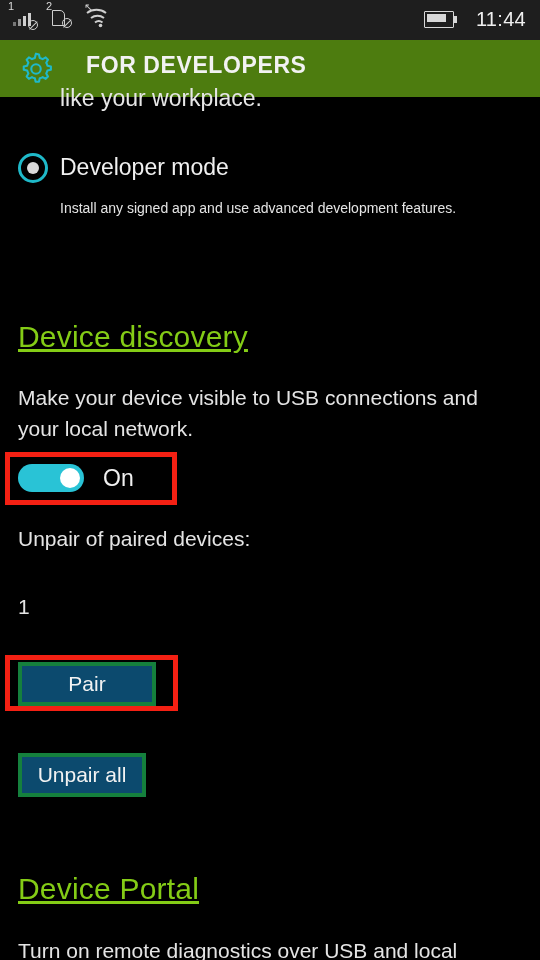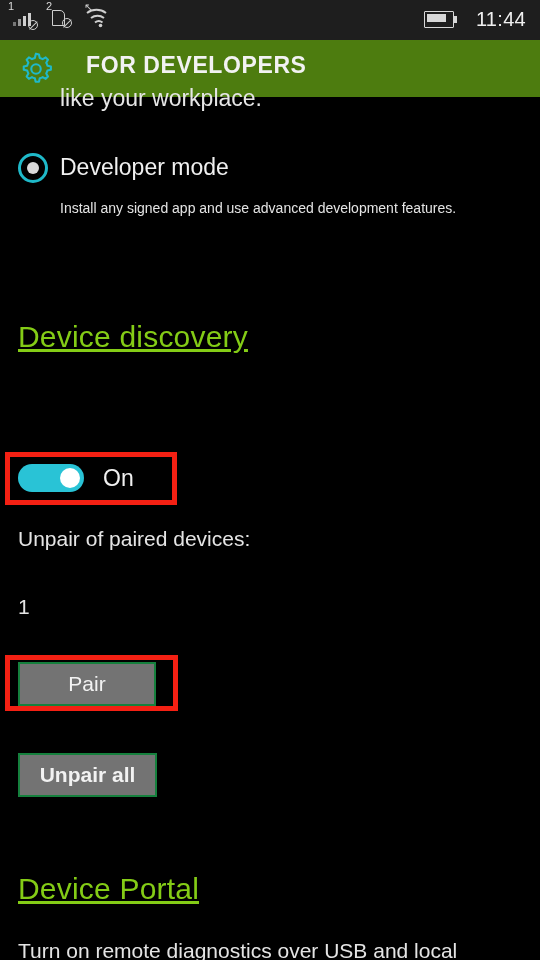--- a/index.html
+++ b/index.html
@@ -125,26 +125,26 @@
     position:absolute; right:4px; top:4px; width:20px; height:20px;
     background:#fff; border-radius:50%;
   }
   .toggle-label{
     position:absolute; left:98px; top:8px; font-size:23px; color:#f0f0f0; line-height:36px;
   }
 
   
   .pair-wrap{ position:absolute; left:5px; top:558px; width:173px; height:56px; }
   .btn{
-    background:#737373; color:#f2f2f2; font-size:21px;
+    background:#0c4a6e; color:#f2f2f2; font-size:21px;
     display:flex; align-items:center; justify-content:center;
-    border:2px solid #15803d;
+    border:4px solid #15803d;
   }
   .btn-pair{ position:absolute; left:13px; top:7px; width:138px; height:44px; }
-  .btn-unpair{ position:absolute; left:18px; top:656px; width:139px; height:44px;font-weight:bold; }
+  .btn-unpair{ position:absolute; left:18px; top:656px; width:128px; height:44px; }
 </style>
 </head>
 <body>
 
 <div id="screen">
 
   <div class="statusbar">
     <div class="sb-left">
 
       <div class="sig">
@@ -201,20 +201,21 @@
 
     <div class="radio-row">
       <span class="radio">
         <span class="dot"></span>
       </span>
       <span class="radio-label">Developer mode</span>
     </div>
     <div class="desc desc-dev">Install any signed app and use advanced development features.</div>
 
     <div class="section-title st-discovery">Device discovery</div>
+    <div class="body-text bt-discovery">Make your device visible to USB connections and your local network.</div>
 
     <div class="toggle-wrap">
       <span class="redbox"></span>
       <span class="toggle">
         <span class="knob"></span>
       </span>
       <span class="toggle-label">On</span>
     </div>
 
     <div class="paired-label">Unpair of paired devices:</div>

